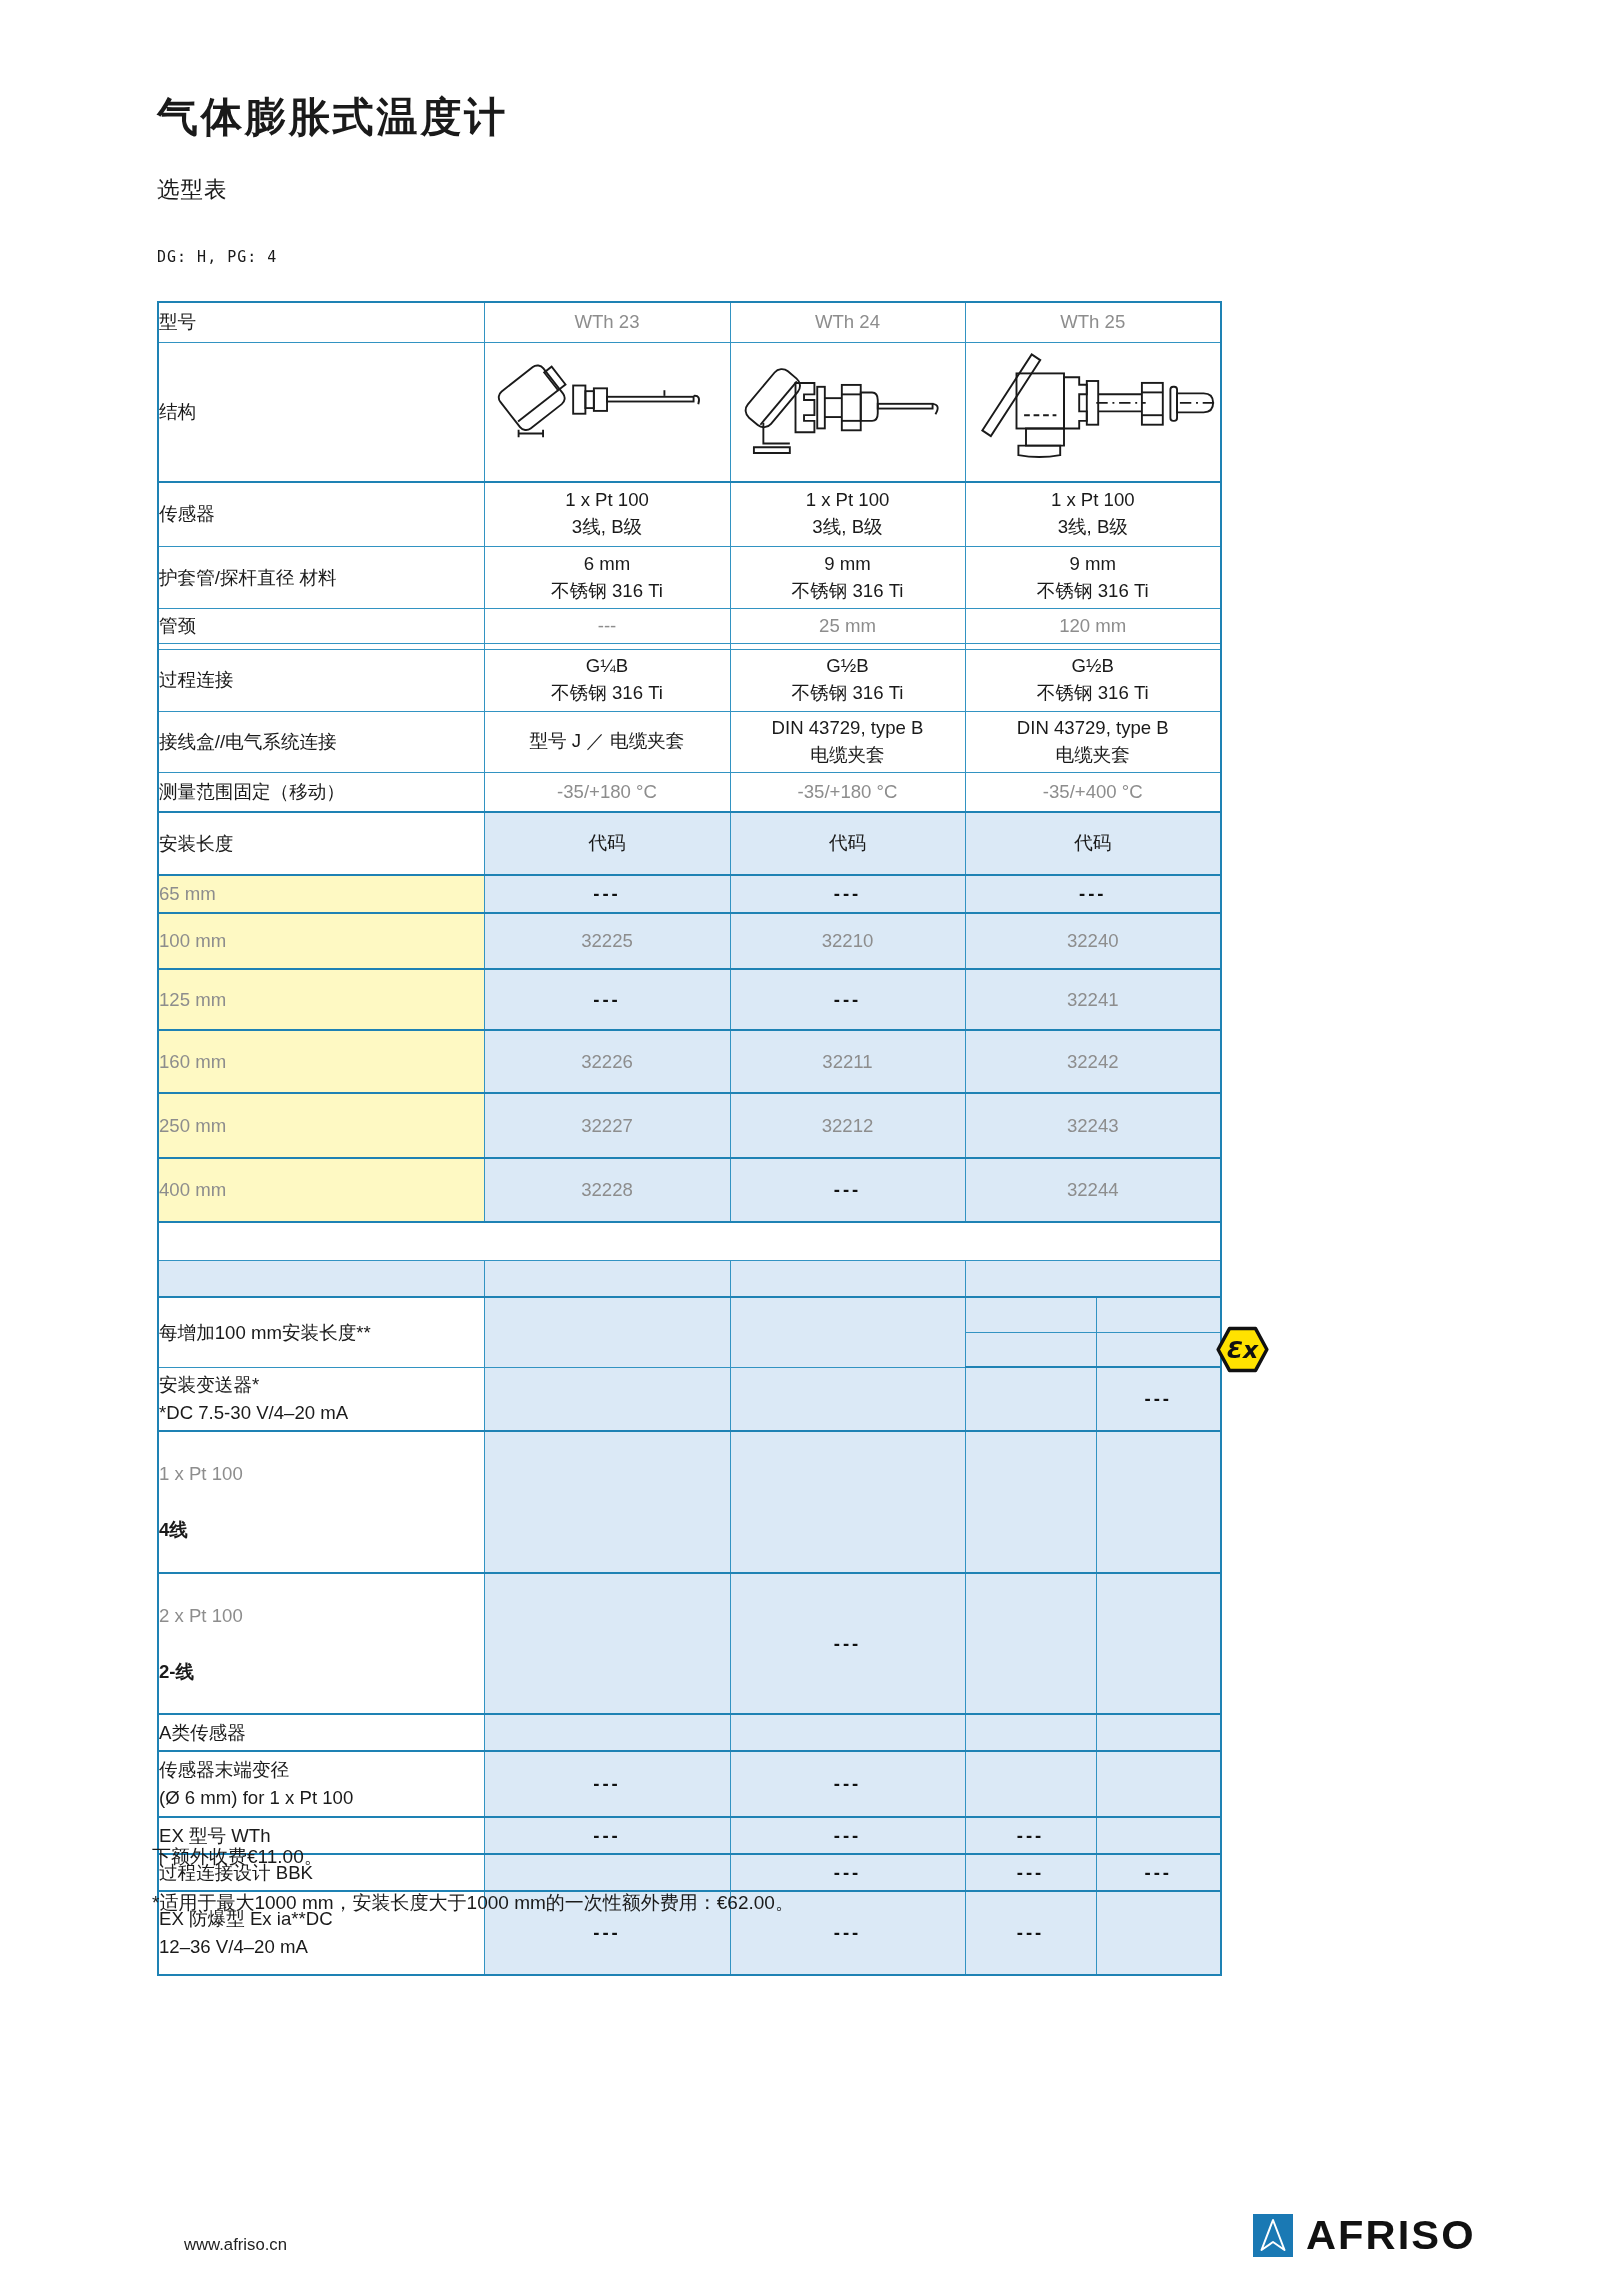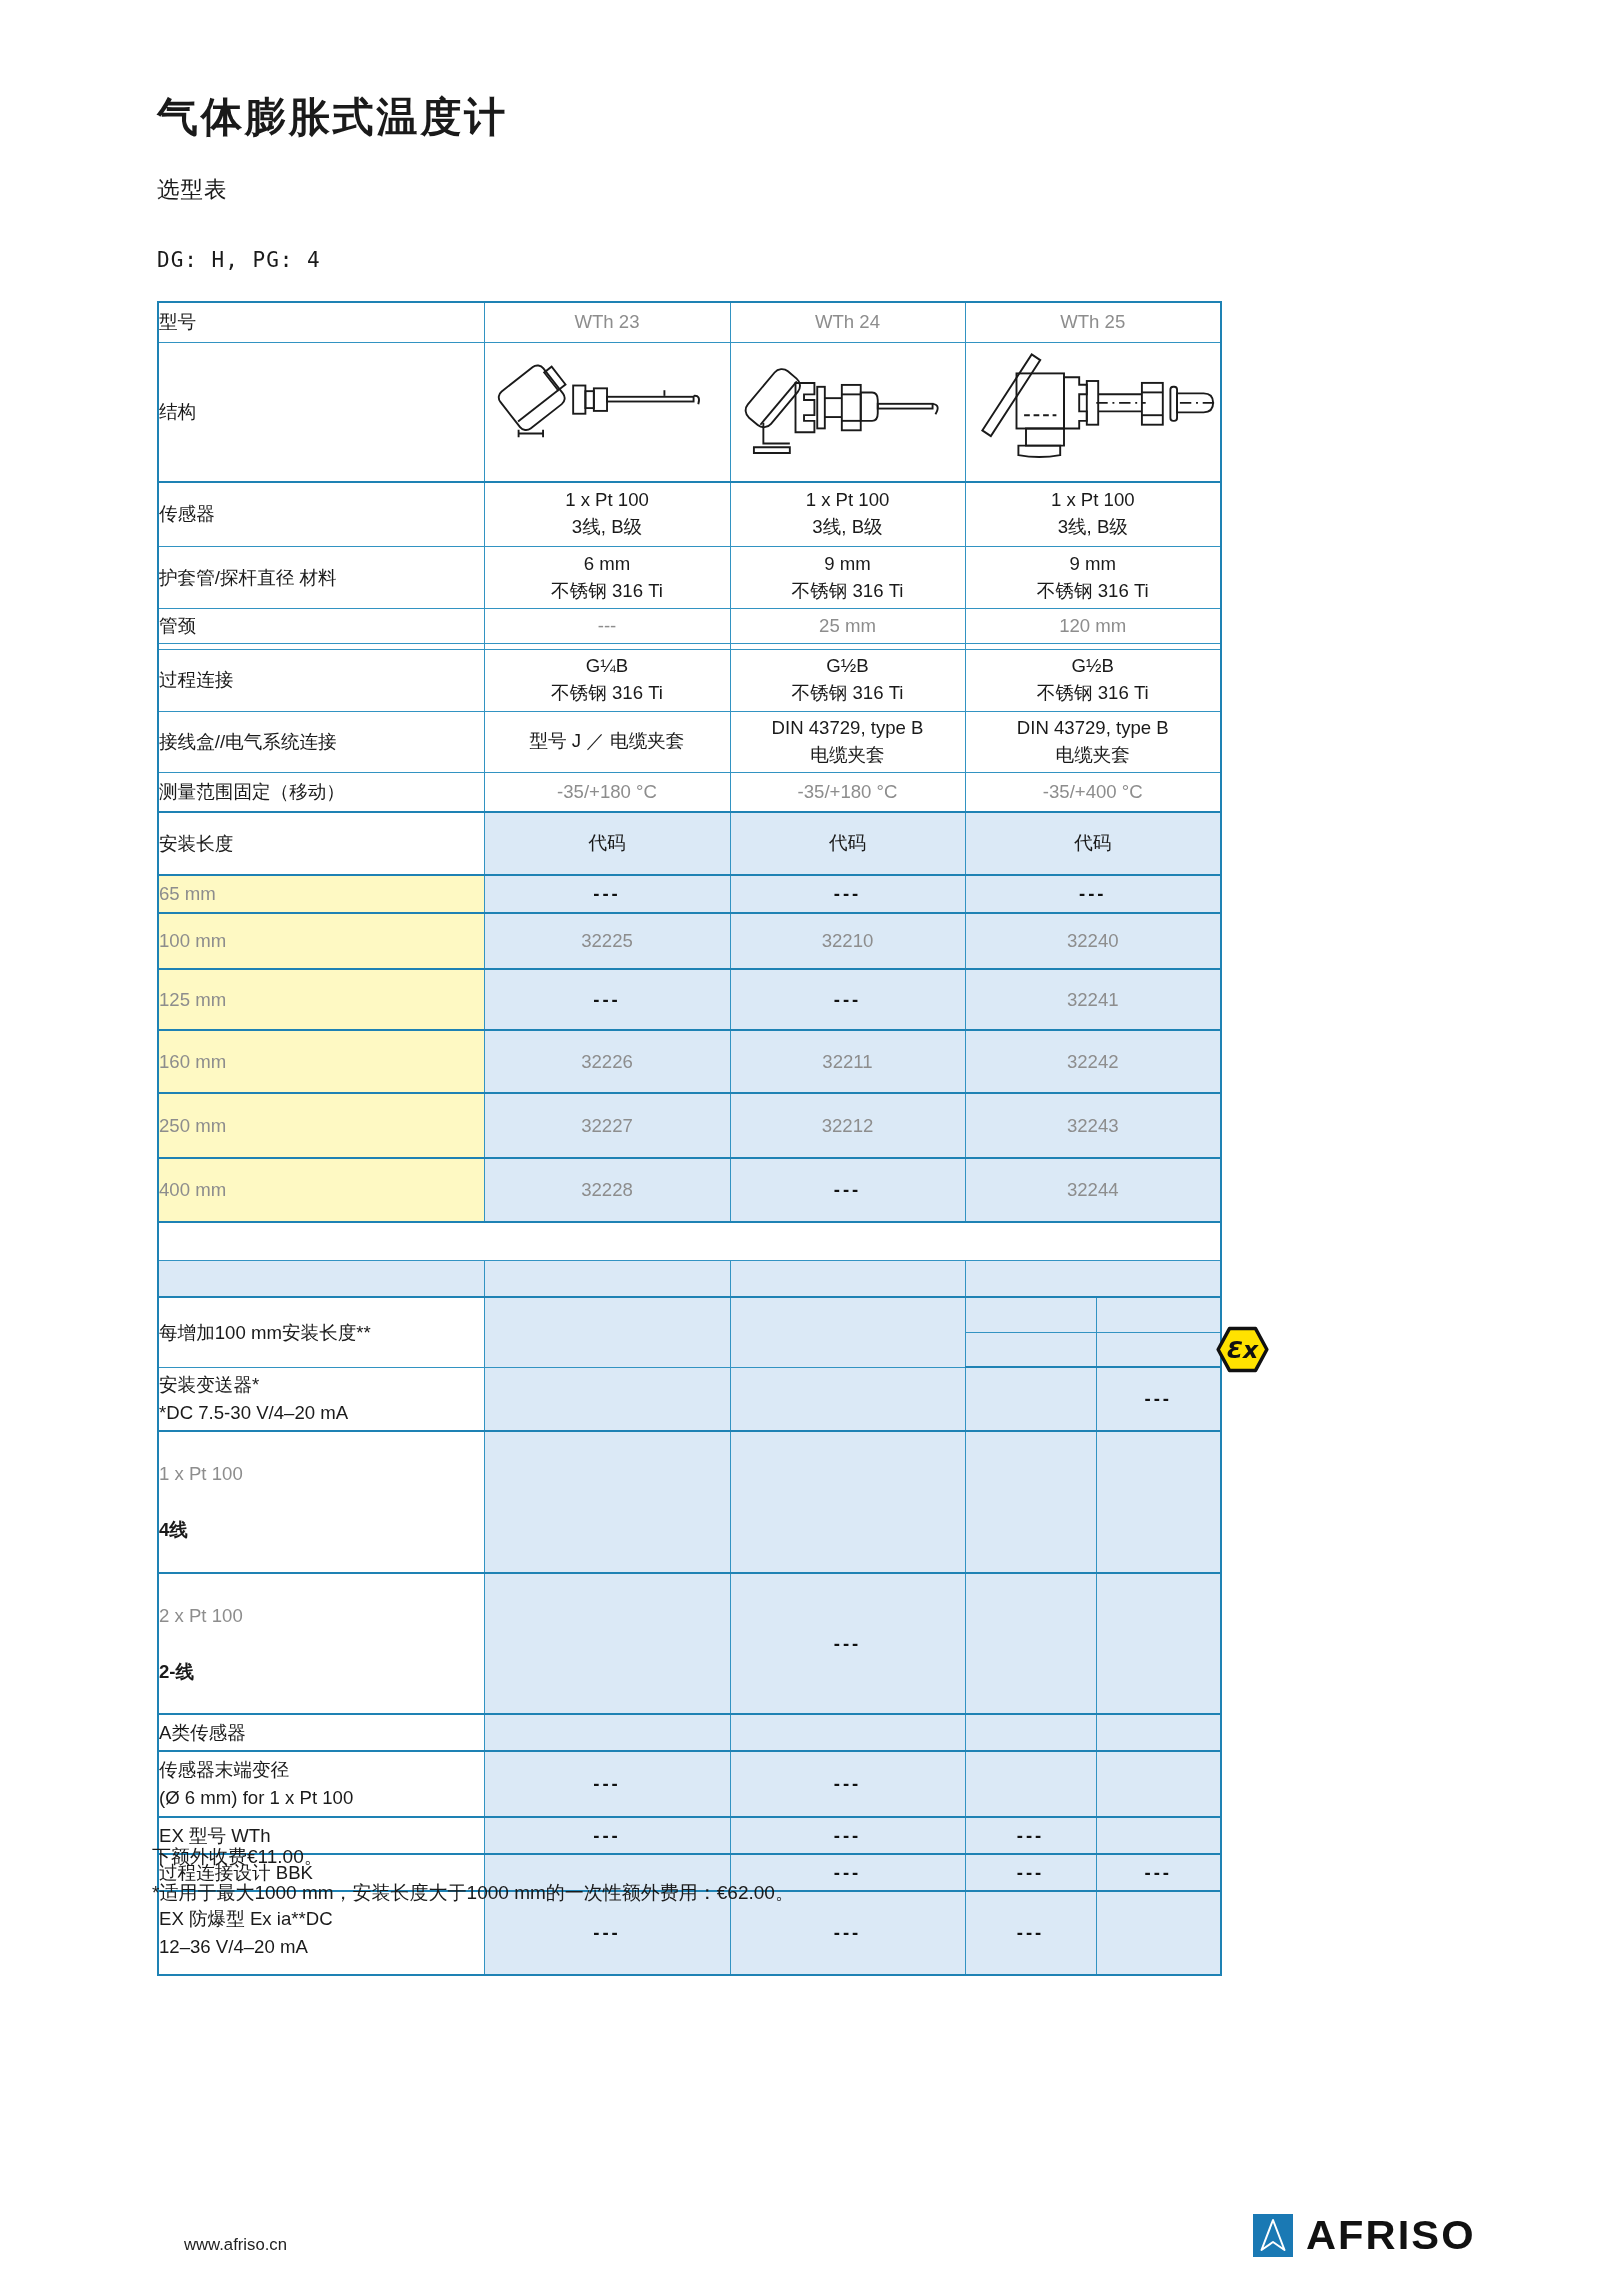--- a/index.html
+++ b/index.html
@@ -1,41 +1,41 @@
 <!DOCTYPE html>
 <html><head>
 <meta charset="utf-8">
 <style>
   html,body{margin:0;padding:0;background:#e8e8e8;}
   .page{position:relative;width:1621px;height:2293px;background:#ffffff;margin:0 auto;
         font-family:"Liberation Sans","DejaVu Sans",sans-serif;color:#1a1a1a;overflow:hidden;}
   .title{position:absolute;left:157px;top:90px;font-size:41px;font-weight:700;letter-spacing:2.9px;}
   .subtitle{position:absolute;left:157px;top:174px;font-size:22.5px;letter-spacing:1px;}
-  .doccode{position:absolute;left:157px;top:248px;font-size:21px;font-family:"DejaVu Sans Mono","Liberation Mono",monospace;letter-spacing:1px;}
+  .doccode{position:absolute;left:157px;top:248px;font-size:15px;font-family:"DejaVu Sans Mono","Liberation Mono",monospace;letter-spacing:1px;}
 
   table.sel{position:absolute;left:157px;top:301px;width:1064px;border-collapse:collapse;table-layout:fixed;
             border:2px solid #1e82b4;}
   table.sel td{border:1px solid #3293c2;padding:0;vertical-align:middle;font-size:18.6px;overflow:hidden;}
   tr.bb2 td{border-bottom-width:2px;border-bottom-color:#1e82b4;}
   td.lbl{padding-left:17.6px;font-size:19.6px;background:#fff;text-align:left;}
   td.val{text-align:center;white-space:pre-line;line-height:1.45;margin-left:32px;}
   .gray{color:#8d8d8d;}
   td.blue{background:#dbe9f6;}
   td.dashcell{text-align:center;font-weight:700;letter-spacing:2.9px;color:#111;font-size:17.6px;}
   td.lenlbl{vertical-align:top;padding:5.9px 0 0 17.6px;color:#8d8d8d;font-size:18.6px;background:#fef9c3;text-align:left;}
   td.codecell{vertical-align:bottom;text-align:center;padding-bottom:8.8px;color:#8d8d8d;}
   td.optlbl{padding-left:17.6px;font-size:19.6px;background:#fff;text-align:left;white-space:pre-line;line-height:1.5;}
   td.gaprow{height:4.9px;font-size:0;background:#fff;}
   .lt-gray{color:#8d8d8d;display:block;}
   .lt-black{color:#1a1a1a;display:block;font-weight:bold;}
   td.drawcell{background:#fff;text-align:center;vertical-align:middle;}
 
   .exicon{position:absolute;left:1215px;top:1326px;width:55px;height:47px;}
   .footnotes{position:absolute;left:152px;top:1841px;width:1137px;font-size:19px;line-height:32px;}
-  .footnote3{margin-top:4px;}
+  .footnote3{margin-top:14px;}
   .site{position:absolute;left:184px;top:2235px;font-size:16.7px;color:#222;text-decoration:none;}
   .logo{position:absolute;left:1253px;top:2213px;display:flex;align-items:center;}
   .logomark{width:40px;height:43px;}
   .logotext{font-size:40px;font-weight:700;letter-spacing:2px;color:#111;margin-left:12.7px;transform:scaleX(1.04);transform-origin:left;}
 </style>
 </head>
 <body>
 
 <div class="page">
 

